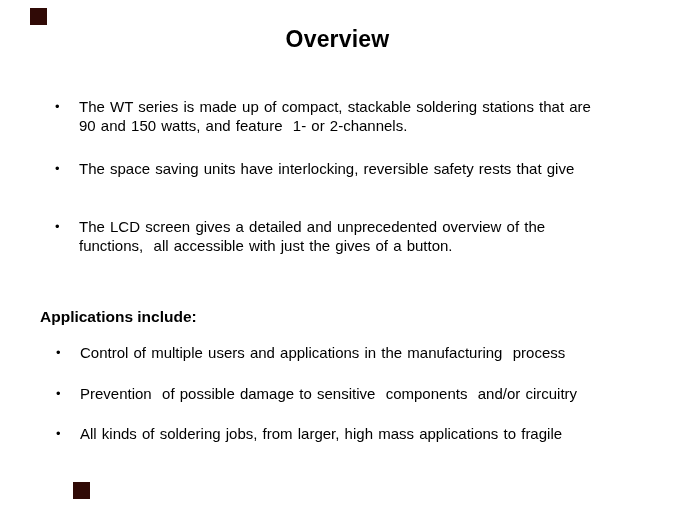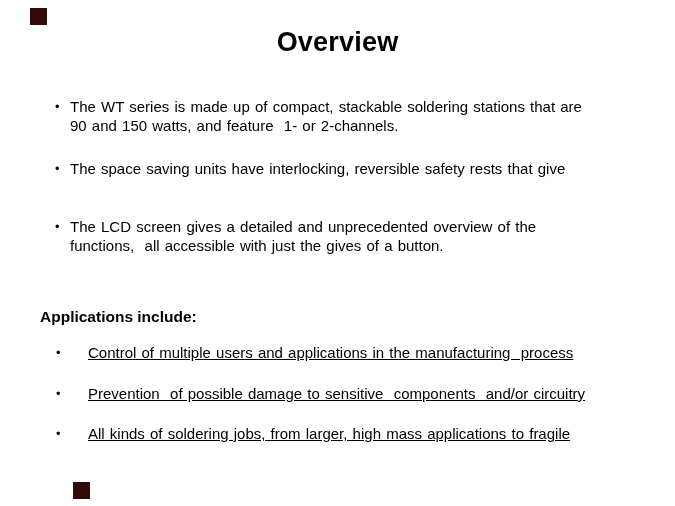--- a/index.html
+++ b/index.html
@@ -11,21 +11,21 @@
     overflow: hidden;
     font-family: "Liberation Sans", "DejaVu Sans", sans-serif;
     color: #000000;
   }
   .slide-title {
     position: absolute;
     top: 9px;
     left: 0;
     width: 675px;
     text-align: center;
-    font-size: 27px;
+    font-size: 23px;
     font-weight: bold;
     line-height: 30px;
     letter-spacing: 0.2px;
   }
   .corner-square {
     position: absolute;
     width: 17px;
     height: 17px;
     background: #300a06;
   }
@@ -46,23 +46,23 @@
     word-spacing: 1px;
   }
   .section-heading {
     position: absolute;
     font-size: 15.5px;
     font-weight: bold;
     line-height: 19px;
     white-space: pre;
   }
   
-  .g1 .bullet-text { margin-left: 15px; }
+  .g1 .bullet-text { margin-left: 24px; }
   
-  .g2 .bullet-text { margin-left: 32px; text-decoration: underline; }
+  .g2 .bullet-text { margin-left: 24px; }
   .b1 { left: 55px; top: 97px;  width: 575px; }
   .b2 { left: 55px; top: 159px; width: 575px; }
   .b3 { left: 55px; top: 217px; width: 575px; }
   .apps-heading { left: 40px; top: 307px; }
   .a1 { left: 56px; top: 343px; width: 580px; }
   .a2 { left: 56px; top: 384px; width: 580px; }
   .a3 { left: 56px; top: 424px; width: 580px; }
 </style>
 </head>
 <body>

